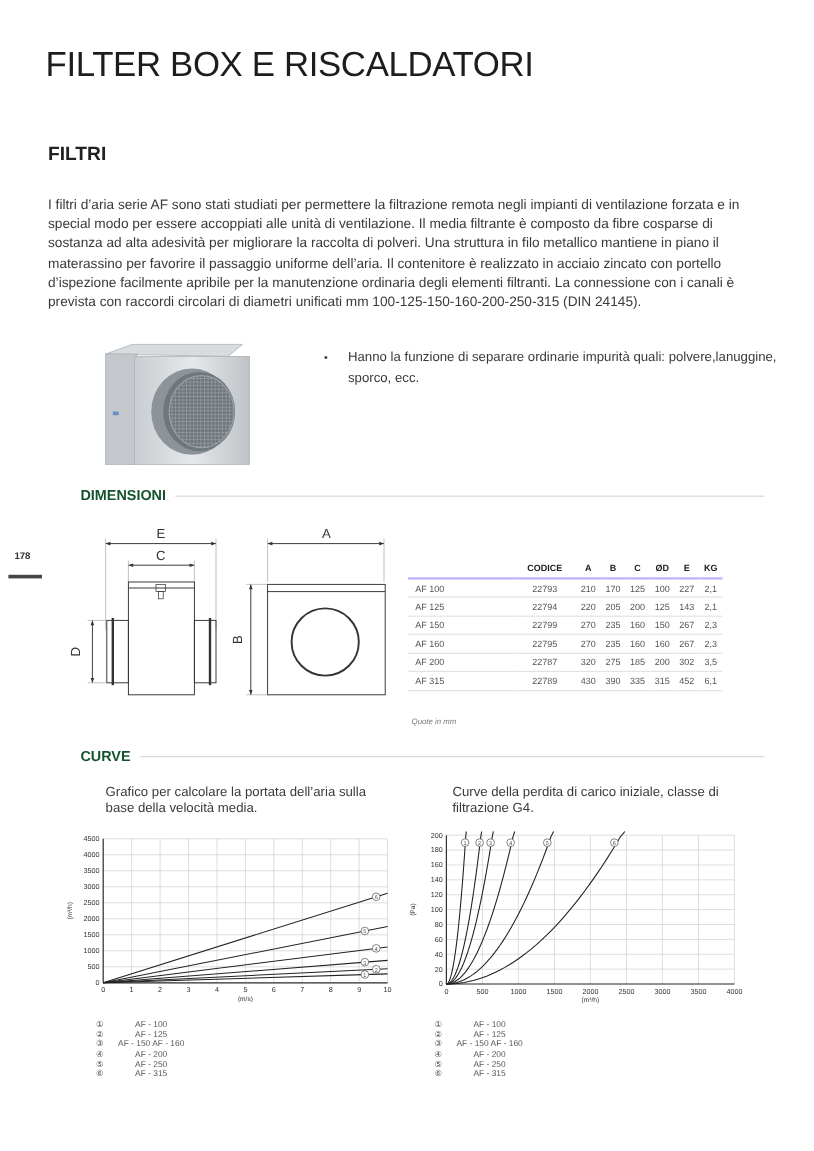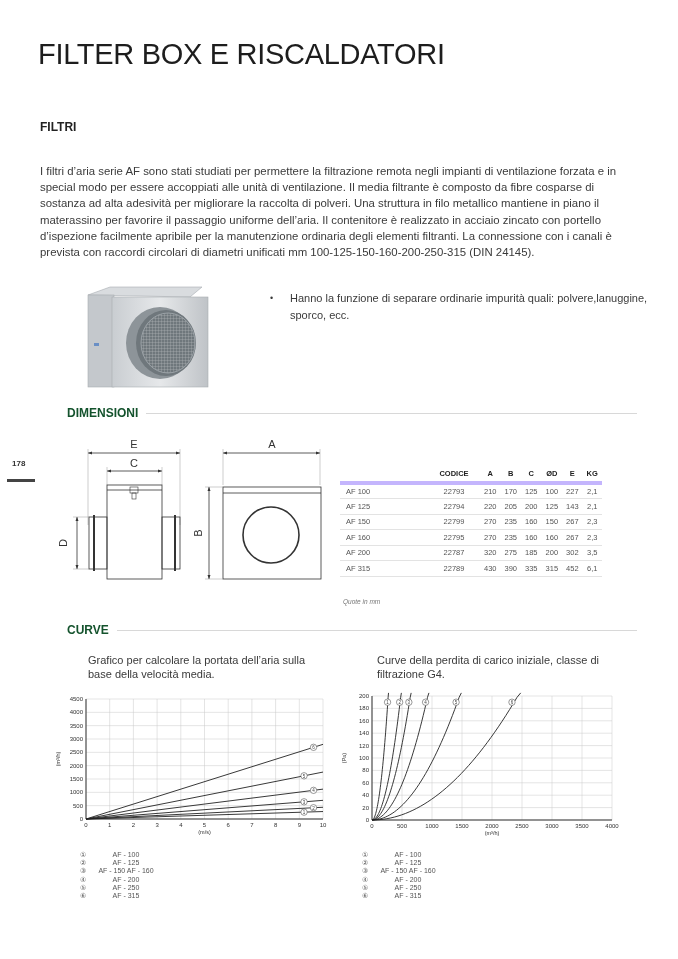--- a/index.html
+++ b/index.html
@@ -1,34 +1,34 @@
 <!DOCTYPE html>
 <html><head>
 <meta charset="utf-8">
 <style>
   * { box-sizing: border-box; margin: 0; padding: 0; }
   html, body { width: 678px; height: 959px; background: #ffffff; overflow: hidden; }
   body { position: relative; font-family: "Liberation Sans", sans-serif; color: #2a2a2a; }
   .abs { position: absolute; }
   #page-title { left: 38px; top: 38px; font-size: 29px; font-weight: 400; letter-spacing: -0.3px; color: #1d1d1d; }
-  #filtri-heading { left: 40px; top: 120px; font-size: 12px; font-weight: 700; color: #222; }
+  #filtri-heading { left: 40px; top: 120px; font-size: 16px; font-weight: 700; color: #222; }
   #intro { left: 40px; top: 163px; width: 600px; font-size: 11.4px; line-height: 16.2px; color: #3a3a3a; }
   #product-img { left: 80px; top: 285px; width: 150px; height: 110px; }
   #bullets { left: 270px; top: 290px; width: 380px; font-size: 11px; line-height: 16.5px; color: #3a3a3a; list-style: none; }
   #bullets li { position: relative; padding-left: 20px; }
   #bullets li::before { content: "•"; position: absolute; left: 0; top: 0; font-size: 9px; }
   .section-heading { font-size: 12px; font-weight: 700; color: #14532d; display: flex; align-items: center; }
   .section-rule { height: 1px; background: #d8d8d8; flex: 1; margin-left: 8px; }
   #dimensioni { left: 67px; top: 406px; width: 570px; }
   #curve { left: 67px; top: 623px; width: 570px; }
   #page-number { left: 12px; top: 459px; font-size: 8px; font-weight: 700; color: #333; }
   #page-mark { left: 7px; top: 479px; width: 28px; height: 3px; background: #444; }
   #diagram { left: 55px; top: 435px; width: 290px; height: 155px; }
   #dims-table { left: 340px; top: 466px; border-collapse: collapse; font-size: 7.5px; color: #555; }
-  #dims-table th { font-weight: 700; color: #222; padding: 3px 4px; text-align: center; border-bottom: 4px solid #c4b5fd; height: 15px; }
+  #dims-table th { font-weight: 700; color: #222; padding: 3px 4px; text-align: center; border-bottom: 2px solid #c4b5fd; height: 15px; }
   #dims-table td { padding: 0 4px; height: 15.5px; text-align: center; border-bottom: 1px solid #e3e3e3; }
   #dims-table td.model { text-align: left; width: 88px; padding-left: 6px; }
   #dims-table td.code, #dims-table th.code { width: 52px; }
   #quote-note { left: 343px; top: 598px; font-size: 6.5px; font-style: italic; color: #777; }
   .chart-caption { font-size: 11px; line-height: 14px; color: #3a3a3a; }
   #caption-left { left: 88px; top: 653px; width: 240px; }
   #caption-right { left: 377px; top: 653px; width: 250px; }
   svg text { font-family: "Liberation Sans", sans-serif; }
   #chart-left { left: 40px; top: 690px; width: 300px; height: 150px; }
   #chart-right { left: 335px; top: 686px; width: 300px; height: 160px; }

